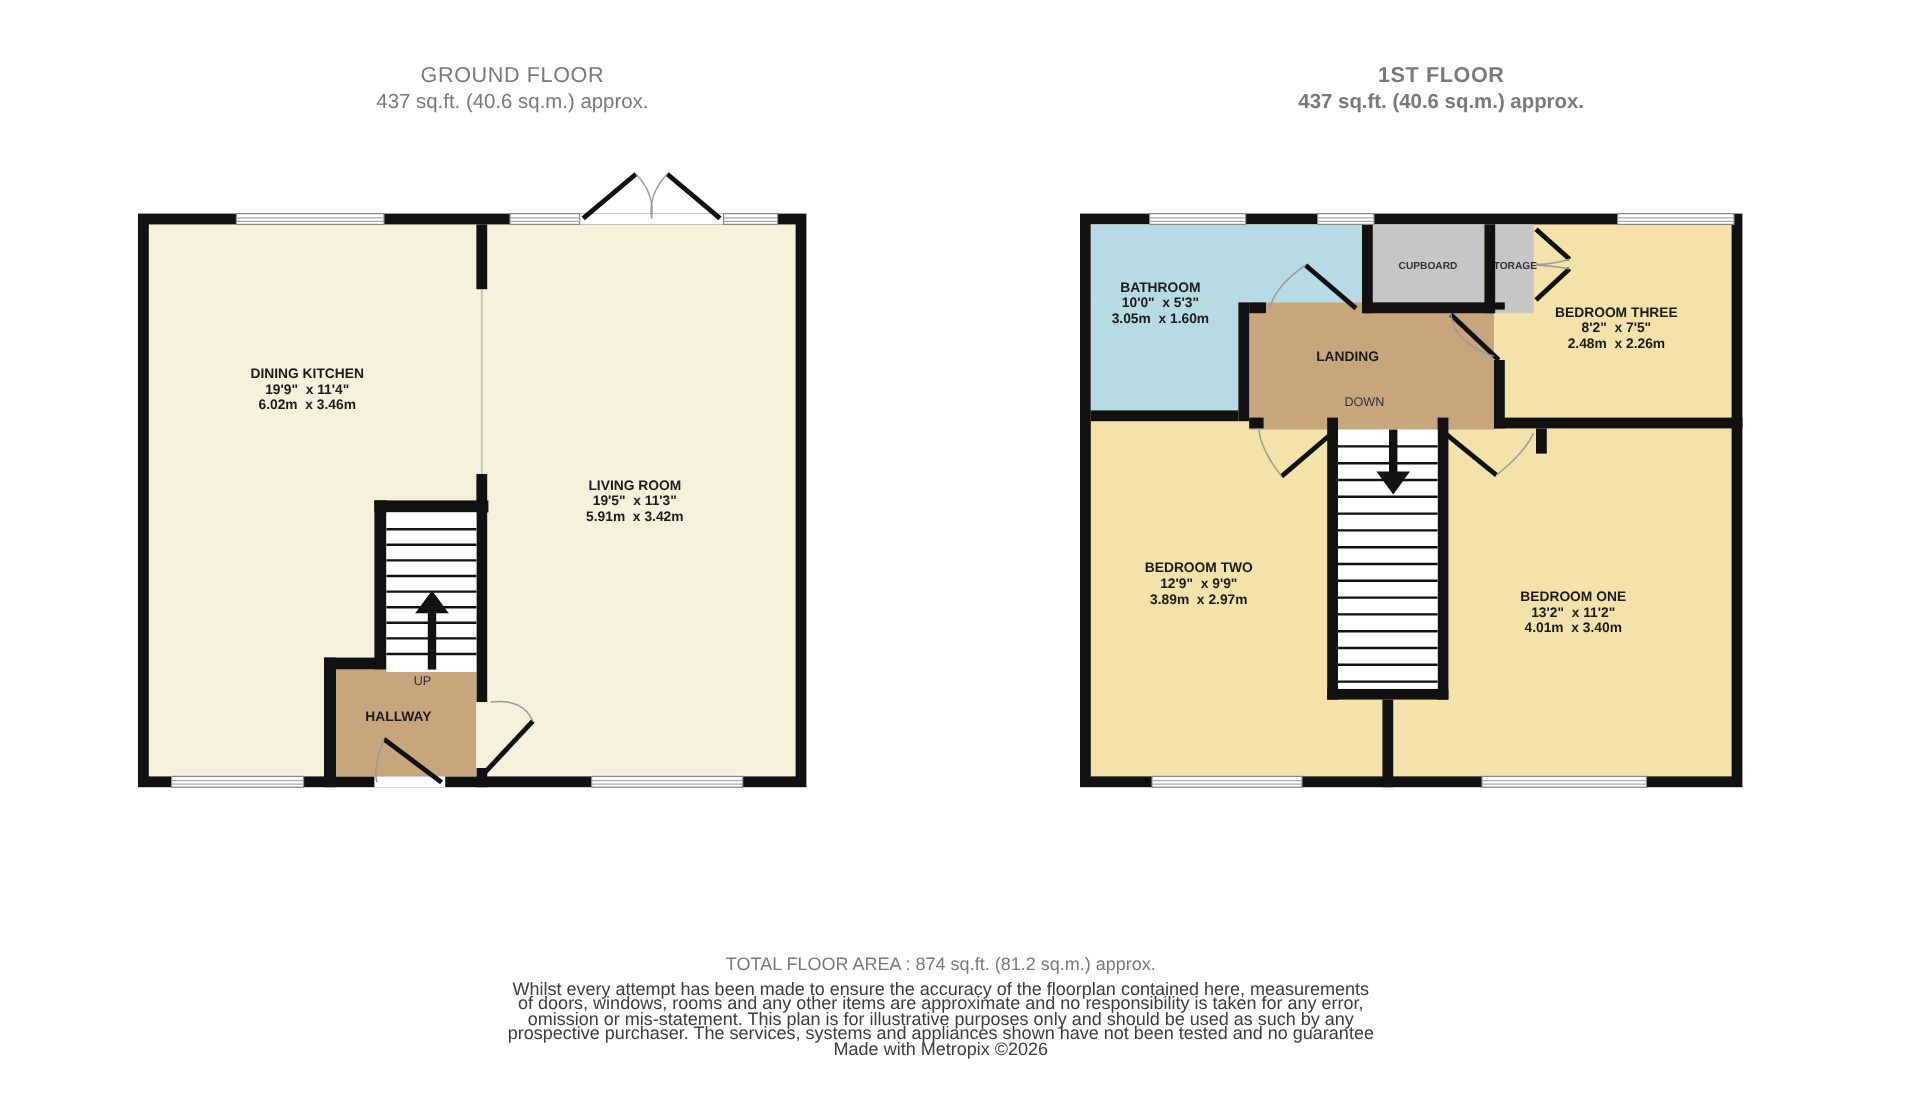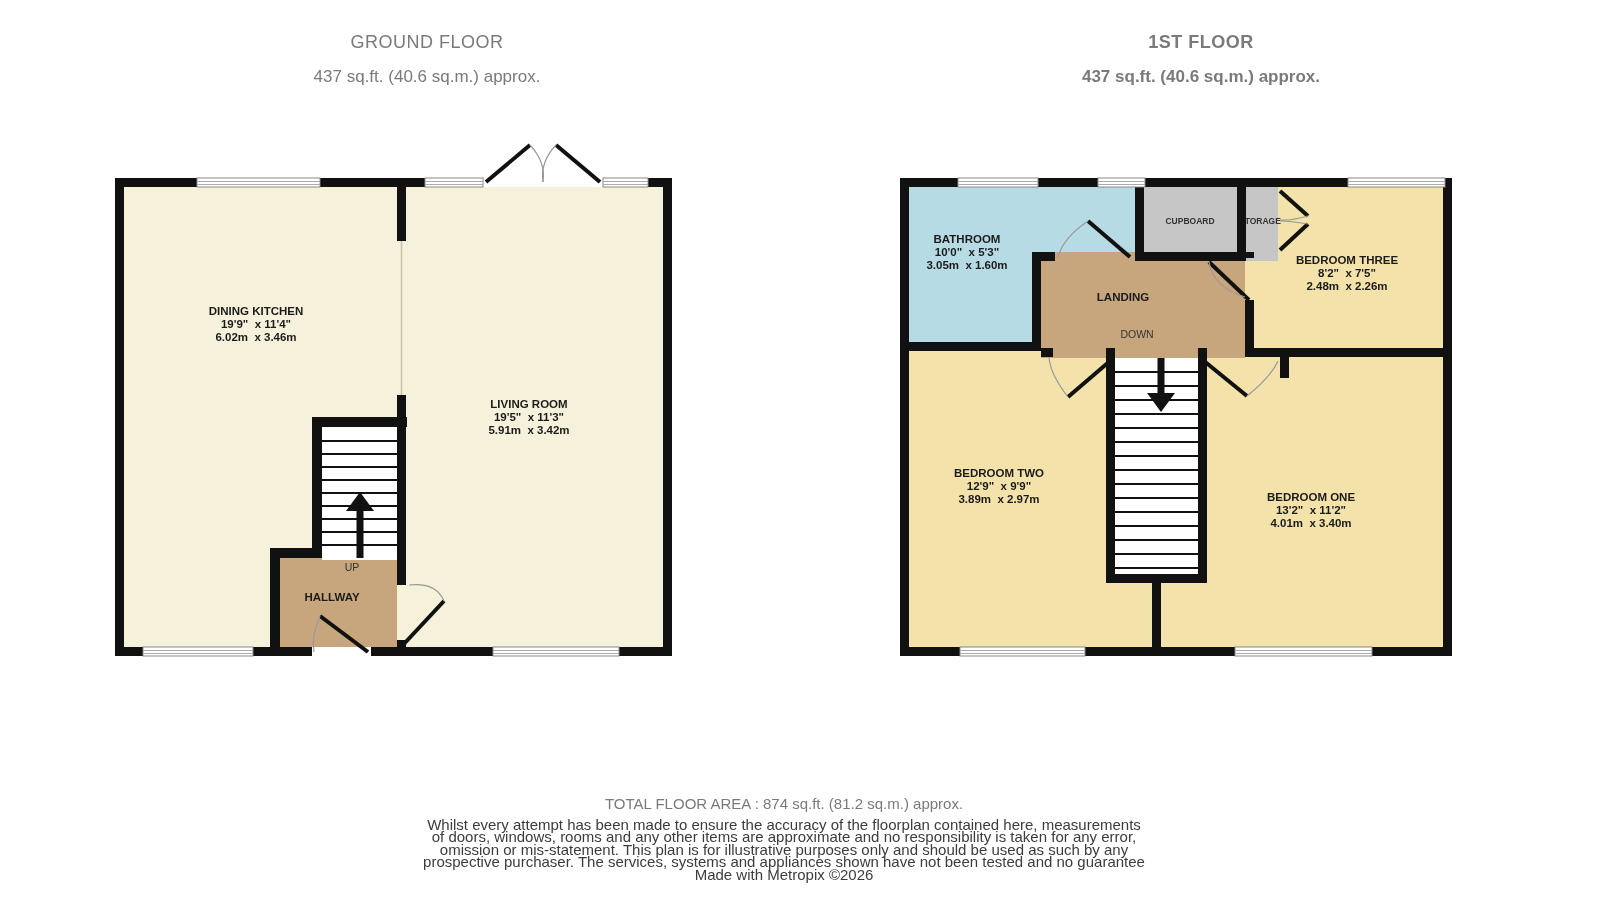--- a/index.html
+++ b/index.html
@@ -1,20 +1,20 @@
 <!DOCTYPE html>
 <html><head>
 <meta charset="utf-8">
 <style>
   html,body{margin:0;padding:0;background:#ffffff;}
   body{width:1600px;height:912px;position:relative;font-family:"Liberation Sans","DejaVu Sans",sans-serif;overflow:hidden;}
   .canvas{position:absolute;top:0;left:0;width:1600px;height:912px;}
-  .floor-title{position:absolute;top:32px;text-align:center;color:#7a7a7a;}
+  .floor-title{position:absolute;top:52px;text-align:center;color:#7a7a7a;}
   .floor-title .t1{font-size:18px;letter-spacing:.5px;}
-  .floor-title .t2{font-size:17px;margin-top:14px;}
+  .floor-title .t2{font-size:17px;margin-top:2px;}
   #gf-title{left:227px;width:400px;}
   #ff-title{left:1001px;width:400px;font-weight:bold;}
   .footer{position:absolute;left:0;width:1568px;top:795px;text-align:center;}
   .footer .total{font-size:15px;color:#7a7a7a;margin-bottom:7px;text-align:center;}
   .footer .disc{font-size:15px;color:#3c3c3c;line-height:12.4px;}
   svg text{font-family:"Liberation Sans","DejaVu Sans",sans-serif;}
 </style>
 </head>
 <body>
 

